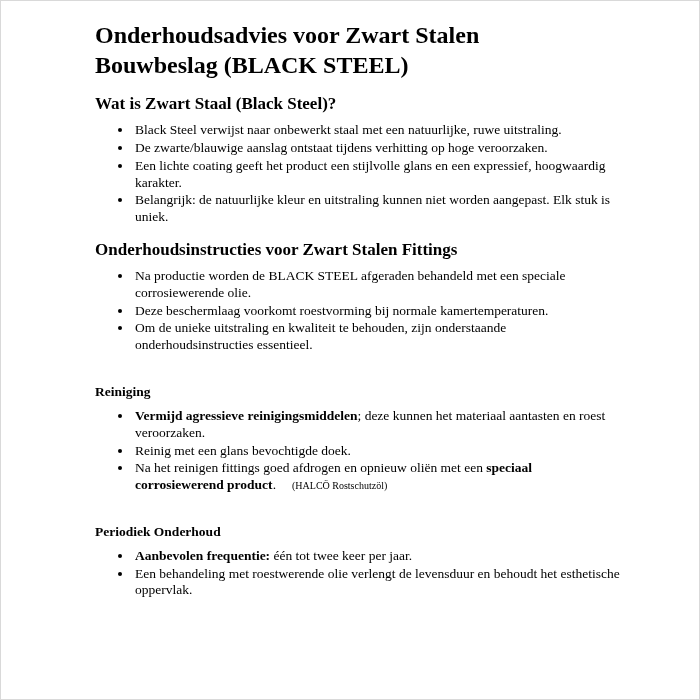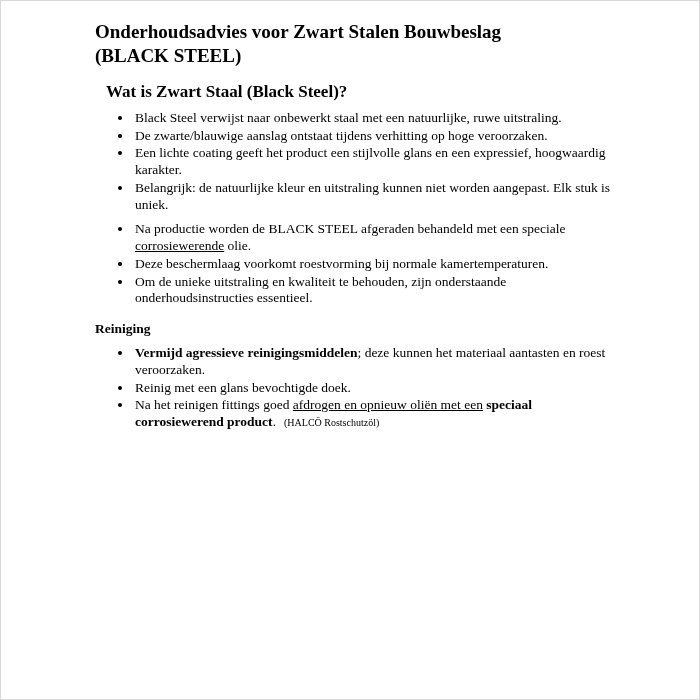--- a/index.html
+++ b/index.html
@@ -15,80 +15,86 @@
     font-family: "Liberation Serif", "DejaVu Serif", serif;
     color: #000000;
     box-shadow: inset 0 0 0 1px #d9d9d9;
   }
   .page {
     width: 700px;
     height: 700px;
     padding: 20px 80px 0 95px;
   }
   h1 {
-    font-size: 19px;
+    font-size: 24px;
     line-height: 1.25;
     font-weight: bold;
     margin: 0;
     max-width: 460px;
   }
   h2 {
     font-size: 17px;
     line-height: 1.2;
     font-weight: bold;
-    margin: 14px 0 8px 11px;
+    margin: 14px 0 8px 0;
   }
   h3 {
     font-size: 13.5px;
     line-height: 1.2;
     font-weight: bold;
-    margin: 14px 0 4px 0;
+    margin: 30px 0 4px 0;
   }
   ul {
     margin: 8px 0 0 0;
     padding: 0 0 0 38px;
     font-size: 13.5px;
     line-height: 1.24;
     list-style-type: disc;
   }
   li {
     margin: 0 0 1px 0;
     padding-left: 2px;
   }
   .b { font-weight: bold; text-align: right; }
-  .u { text-decoration: underline; }
+  .u { }
   .note {
     font-size: 10px;
-    margin-left: 8px;
+    margin-left: 16px;
     white-space: nowrap;
   }
 </style>
 </head>
 <body>
 
 <div class="page">
 
   <h1>Onderhoudsadvies voor Zwart Stalen Bouwbeslag (BLACK STEEL)</h1>
 
   <h2>Wat is Zwart Staal (Black Steel)?</h2>
   <ul>
     <li>Black Steel verwijst naar onbewerkt staal met een natuurlijke, ruwe uitstraling.</li>
     <li>De zwarte/blauwige aanslag ontstaat tijdens verhitting op hoge veroorzaken.</li>
     <li>Een lichte coating geeft het product een stijlvolle glans en een expressief, hoogwaardig karakter.</li>
     <li>Belangrijk: de natuurlijke kleur en uitstraling kunnen niet worden aangepast. Elk stuk is uniek.</li>
   </ul>
 
+  <h2>Onderhoudsinstructies voor Zwart Stalen Fittings</h2>
   <ul>
     <li><span>Na productie worden de BLACK STEEL afgeraden behandeld met een speciale </span><span class="u">corrosiewerende</span><span> olie.</span></li>
     <li>Deze beschermlaag voorkomt roestvorming bij normale kamertemperaturen.</li>
     <li>Om de unieke uitstraling en kwaliteit te behouden, zijn onderstaande onderhoudsinstructies essentieel.</li>
   </ul>
 
   <h3>Reiniging</h3>
   <ul>
     <li><span class="b">Vermijd agressieve reinigingsmiddelen</span><span>; deze kunnen het materiaal aantasten en roest veroorzaken.</span></li>
     <li>Reinig met een glans bevochtigde doek.</li>
     <li><span>Na het reinigen fittings goed </span><span class="u">afdrogen en opnieuw oliën met een</span><span class="b"> speciaal corrosiewerend product</span><span>.</span><span class="note">(HALCÖ Rostschutzöl)</span></li>
   </ul>
 
+  <h3>Periodiek Onderhoud</h3>
+  <ul>
+    <li><span class="b">Aanbevolen frequentie:</span><span> één tot twee keer per jaar.</span></li>
+    <li>Een behandeling met roestwerende olie verlengt de levensduur en behoudt het esthetische oppervlak.</li>
+  </ul>
 
 
 </div>
 
 </body></html>

